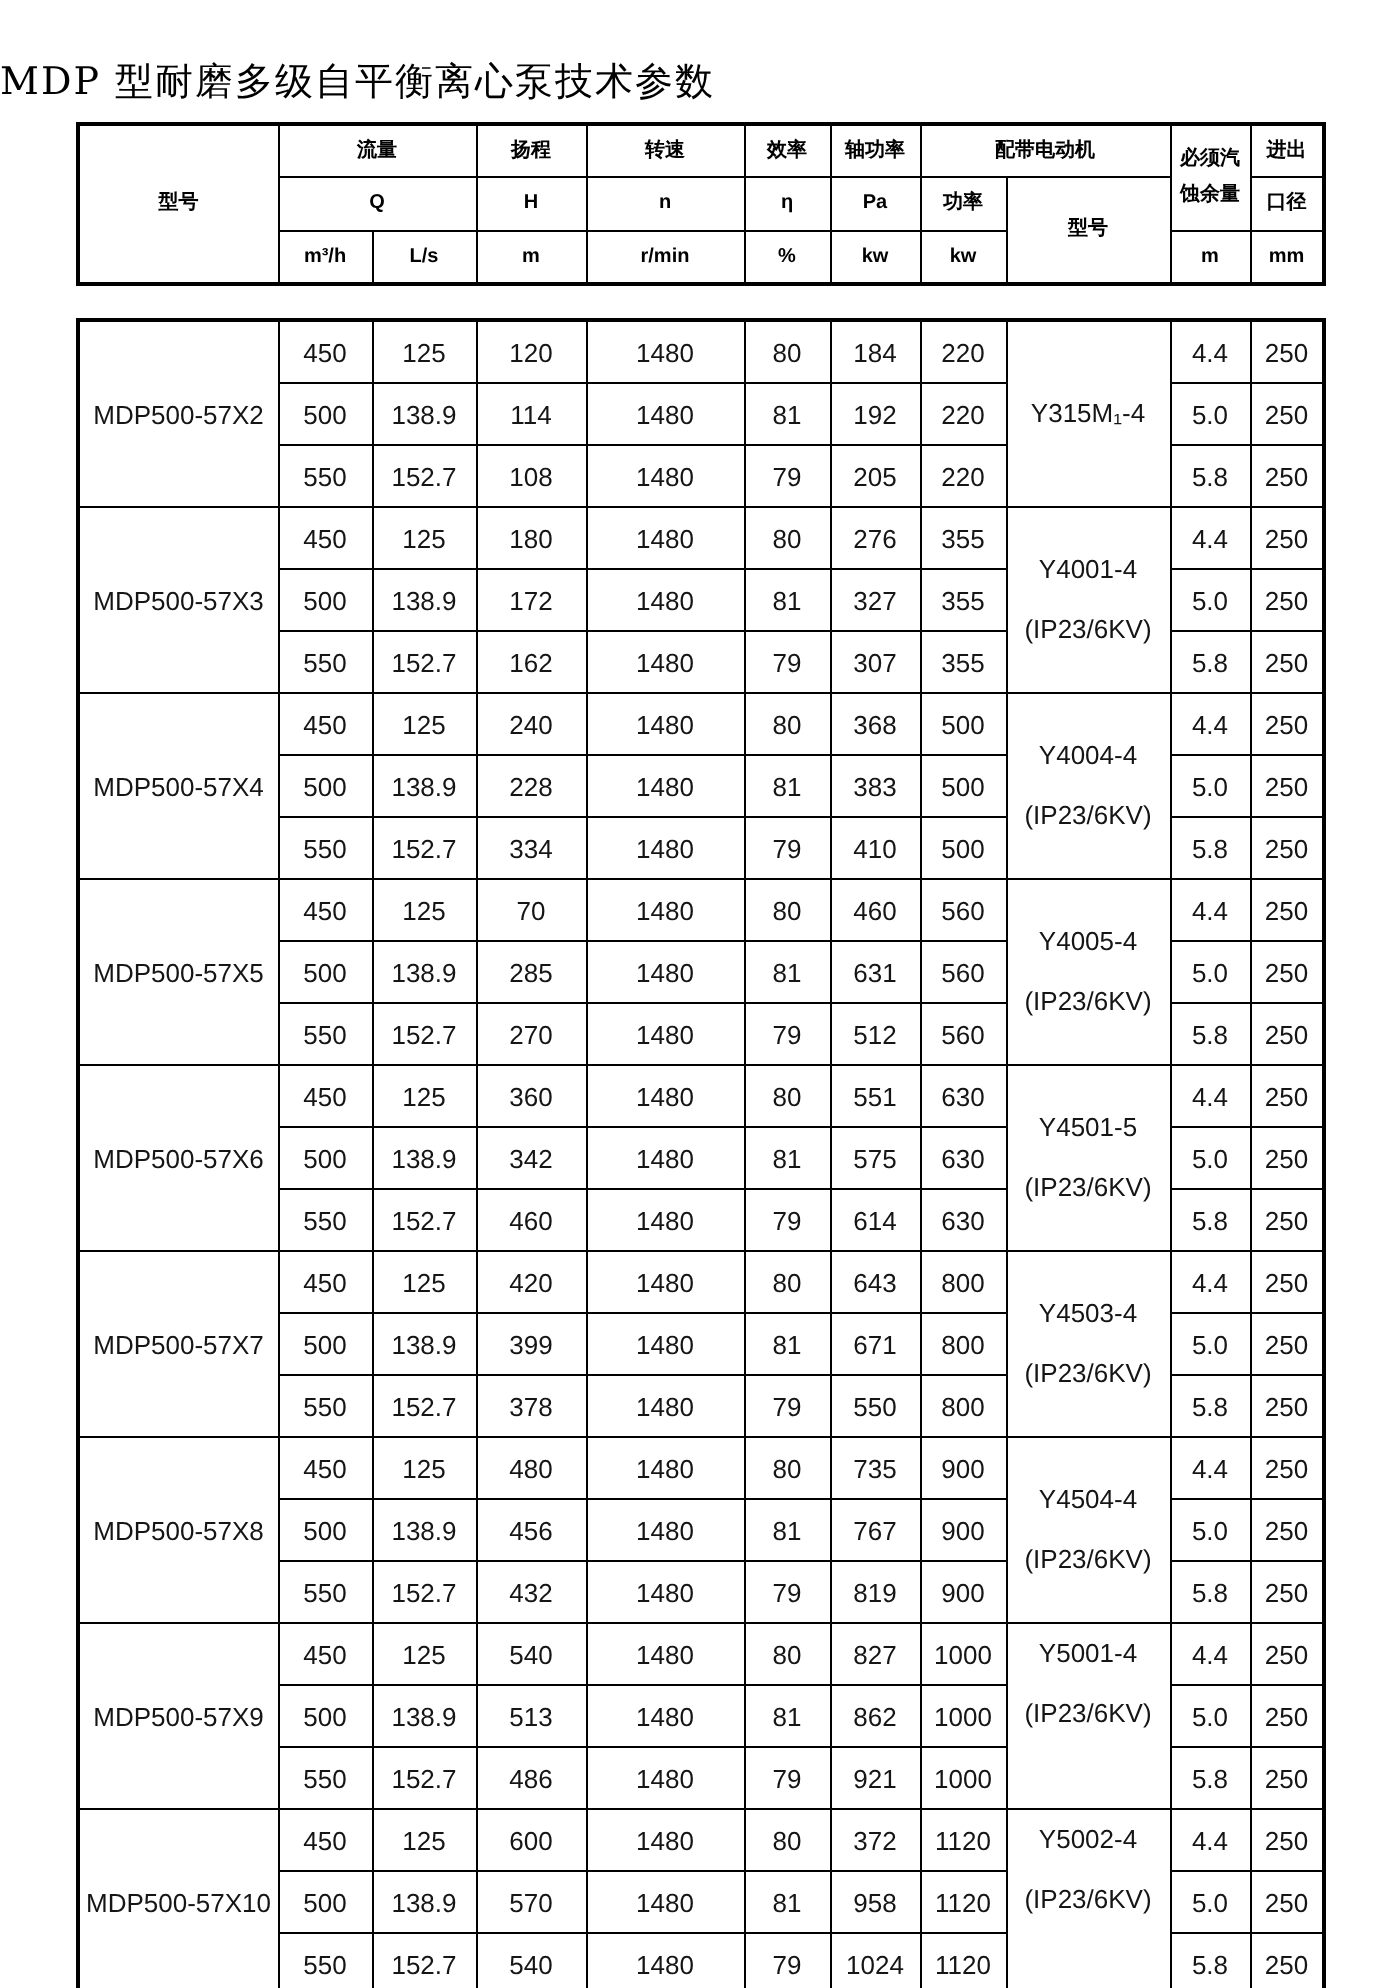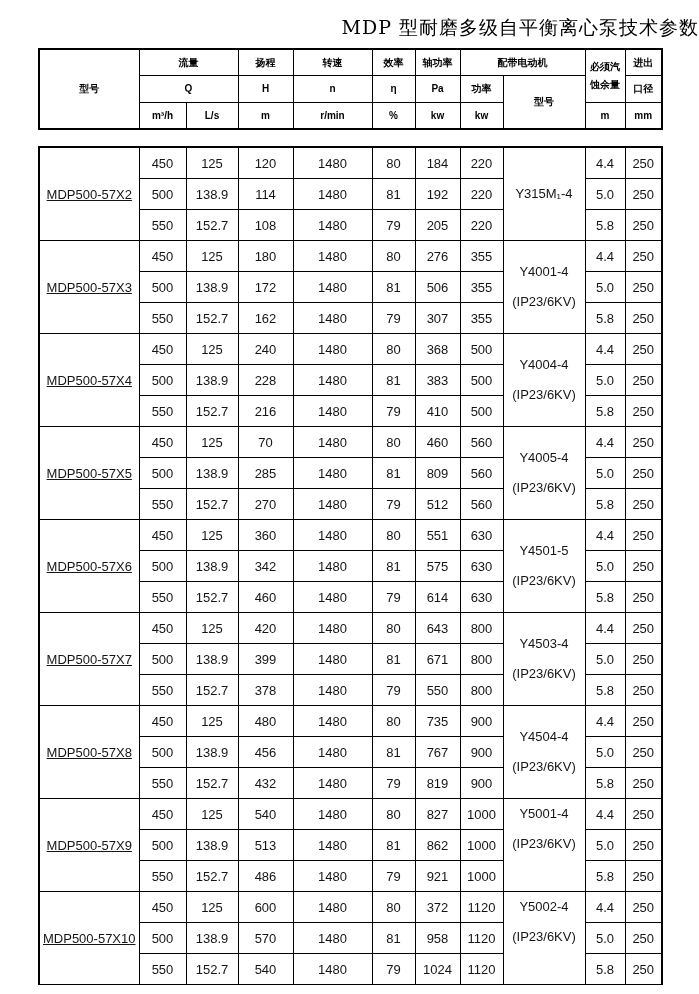--- a/index.html
+++ b/index.html
@@ -11,22 +11,22 @@
     font-family: "Liberation Sans", sans-serif;
     color: #111;
   }
   .page {
     position: relative;
     width: 699px;
     height: 994px;
     overflow: hidden;
   }
   .title {
-    margin: 15px 0 7px 0;
-    text-align: right;
+    margin: 28px 0 7px 0;
+    text-align: left;
     font-family: "DejaVu Serif", "Liberation Serif", serif;
     font-size: 19px;
     font-weight: 500;
     letter-spacing: 1px;
     color: #000;
   }
   .tbl-wrap {
     margin-left: 38px;
     width: 623px;
   }
@@ -65,21 +65,20 @@
   table.data-tbl {
     border: 2px solid #000;
     border-bottom-width: 1px;
   }
   table.data-tbl td {
     height: 30px;
   }
   td.model-cell {
     font-size: 13px;
     color: #000;
-    text-decoration: underline;
   }
   td.motor-cell {
     vertical-align: middle;
   }
   td.motor-cell div {
     line-height: 30px;
     font-size: 13px;
   }
   td.motor-cell.top {
     vertical-align: top;
@@ -216,21 +215,21 @@
             </td>
             <td>4.4</td>
             <td>250</td>
           </tr>
           <tr>
             <td>500</td>
             <td>138.9</td>
             <td>172</td>
             <td>1480</td>
             <td>81</td>
-            <td>506</td>
+            <td>327</td>
             <td>355</td>
             <td>5.0</td>
             <td>250</td>
           </tr>
           <tr>
             <td>550</td>
             <td>152.7</td>
             <td>162</td>
             <td>1480</td>
             <td>79</td>
@@ -262,21 +261,21 @@
             <td>1480</td>
             <td>81</td>
             <td>383</td>
             <td>500</td>
             <td>5.0</td>
             <td>250</td>
           </tr>
           <tr>
             <td>550</td>
             <td>152.7</td>
-            <td>216</td>
+            <td>334</td>
             <td>1480</td>
             <td>79</td>
             <td>410</td>
             <td>500</td>
             <td>5.8</td>
             <td>250</td>
           </tr>
           <tr>
             <td rowspan="3" class="model-cell">MDP500-57X5</td>
             <td>450</td>
@@ -292,21 +291,21 @@
             </td>
             <td>4.4</td>
             <td>250</td>
           </tr>
           <tr>
             <td>500</td>
             <td>138.9</td>
             <td>285</td>
             <td>1480</td>
             <td>81</td>
-            <td>809</td>
+            <td>631</td>
             <td>560</td>
             <td>5.0</td>
             <td>250</td>
           </tr>
           <tr>
             <td>550</td>
             <td>152.7</td>
             <td>270</td>
             <td>1480</td>
             <td>79</td>

